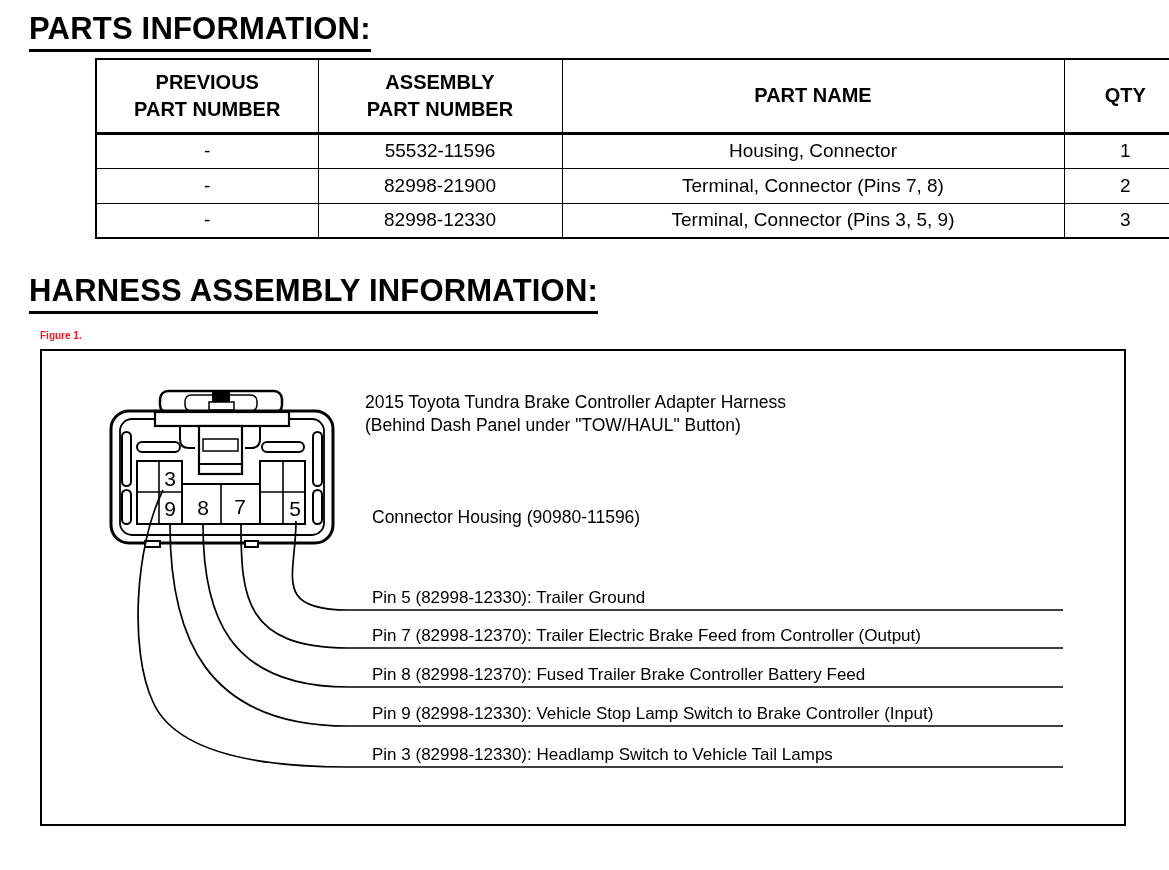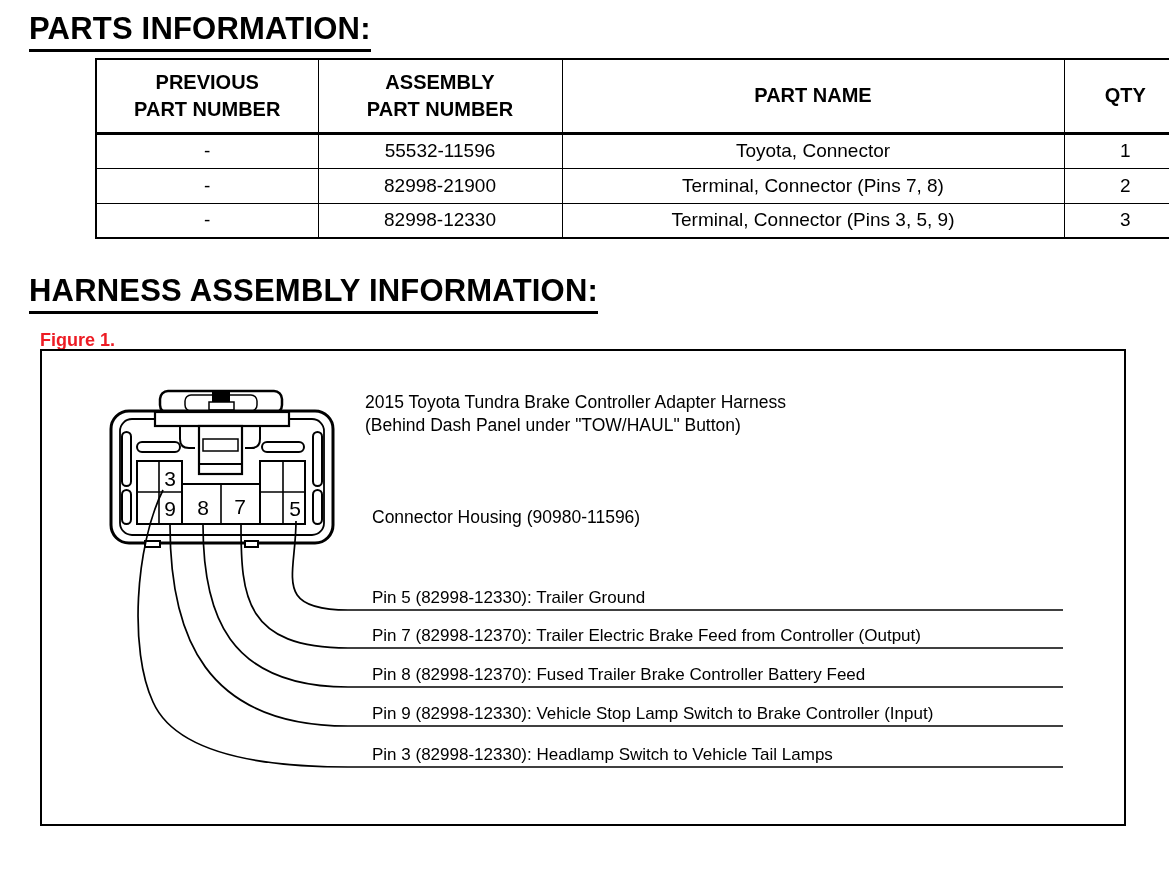--- a/index.html
+++ b/index.html
@@ -28,21 +28,21 @@
     background: #fff;
   }
   table.parts thead th {
     height: 74px; font-size: 20px; font-weight: bold; line-height: 1.35;
     border-bottom: 3px solid #000;
   }
   table.parts tbody td { height: 35px; font-size: 19px; font-weight: normal; }
 
   .figure-label {
     position: absolute; left: 40px; top: 330px;
-    color: #ed1c24; font-size: 18px; font-weight: bold;
+    color: #ed1c24; font-size: 10px; font-weight: bold;
   }
   .figure-box {
     position: absolute; left: 40px; top: 349px;
     width: 1086px; height: 477px;
     border: 2px solid #000; background: #fff;
   }
   .figure-box svg { display: block; }
   .ln { stroke: #000; fill: none; }
   .wht { fill: #fff; stroke: #000; }
   text.fig-text { font-family: "Liberation Sans", "DejaVu Sans", sans-serif; fill: #000; }
@@ -76,21 +76,21 @@
         </th>
         <th>
           <div>QTY</div>
         </th>
       </tr>
     </thead>
     <tbody>
       <tr>
         <td>-</td>
         <td>55532-11596</td>
-        <td>Toyota, Connector</td>
+        <td>Housing, Connector</td>
         <td>1</td>
       </tr>
       <tr>
         <td>-</td>
         <td>82998-21900</td>
         <td>Terminal, Connector (Pins 7, 8)</td>
         <td>2</td>
       </tr>
       <tr>
         <td>-</td>

